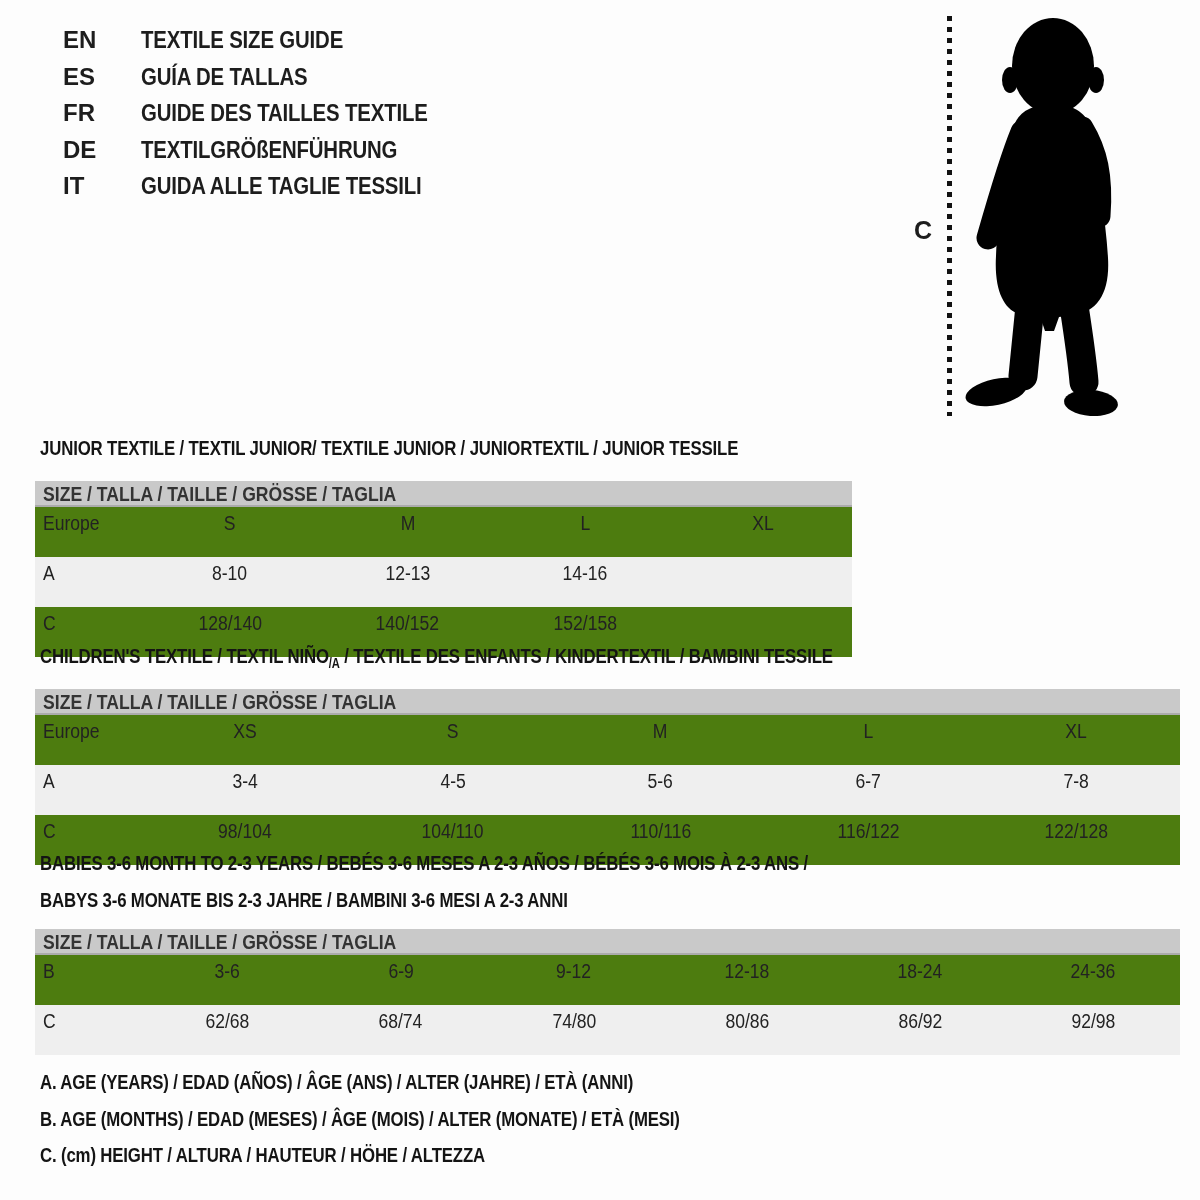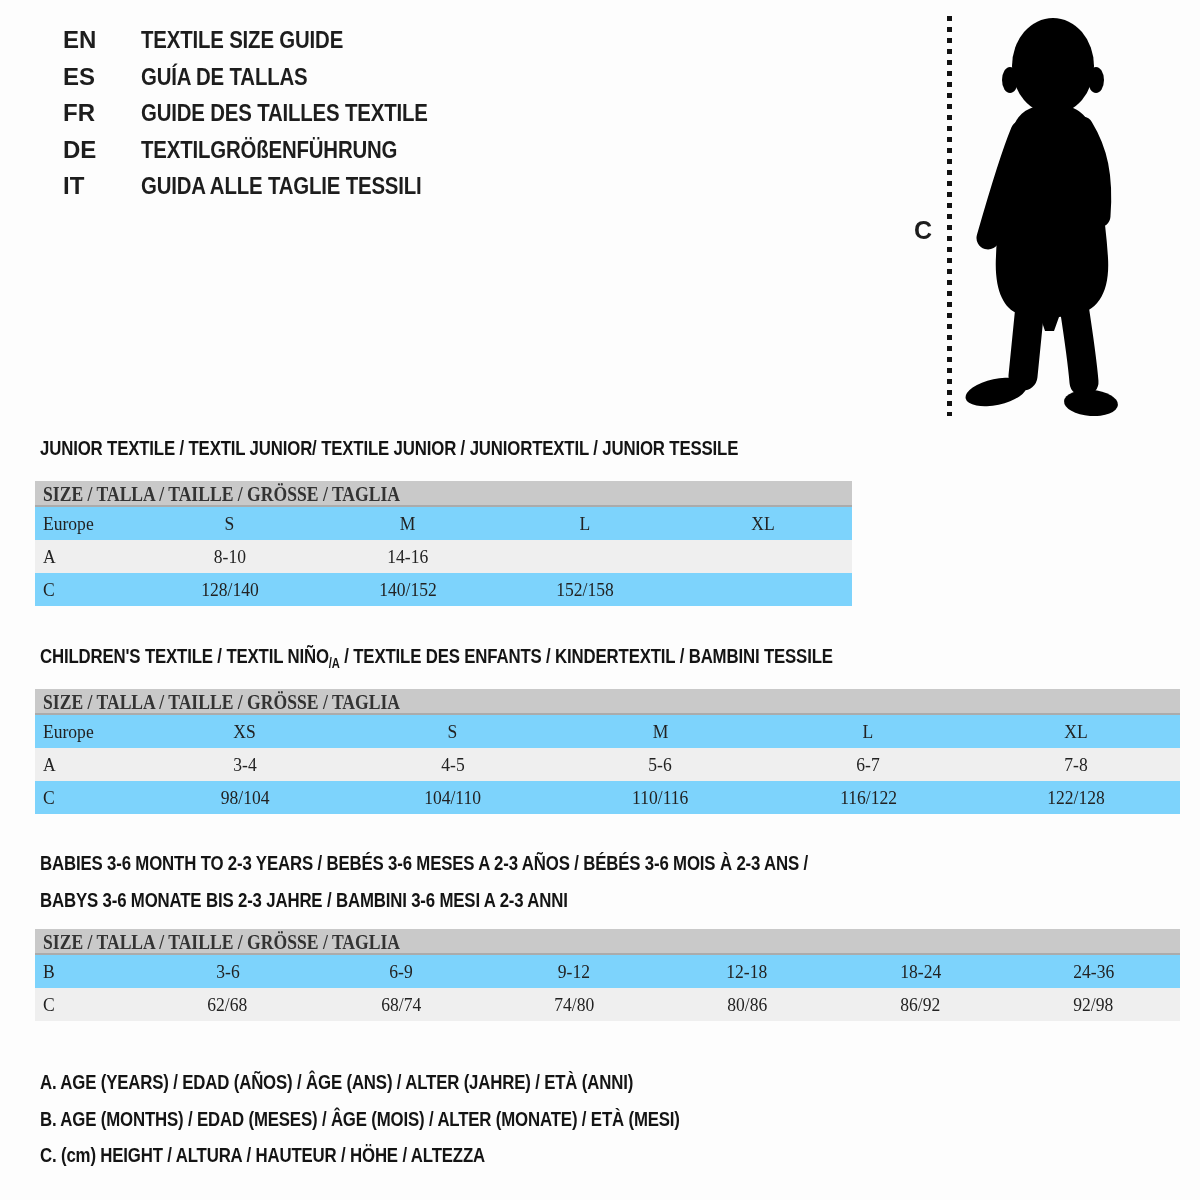--- a/index.html
+++ b/index.html
@@ -23,24 +23,24 @@
   
   .measure-line { left:947px; top:16px; width:5px; height:400px;
     background:repeating-linear-gradient(to bottom, #121212 0px, #121212 5px, transparent 5px, transparent 11px); }
   .measure-label { left:914px; top:216px; font-size:25px; font-weight:700; }
 
   
   .sec-heading { font-size:21px; font-weight:700; color:#141414; }
   .sub { font-size:14px; vertical-align:sub; }
 
   
-  .table { background:#7dd3fc;font-family:Liberation Serif, serif; }
+  .table { background:#4d7c0f; }
   .thead { height:26px; line-height:26px; background:#c9c9c9; border-bottom:2px solid #ababab;
            padding-left:8px; font-size:20px; font-weight:700; color:#333; }
-  .trow { display:flex; height:33px; line-height:33px; font-size:19.5px; color:#222; }
+  .trow { display:flex; height:50px; line-height:33px; font-size:19.5px; color:#222; }
   .trow.shade { background:#efefef; }
   .tlabel { padding-left:8px; text-align:left; }
   .tcell { text-align:center; }
 
   .t1 { left:35px; top:481px; width:817px; }
   .t1 .tlabel { width:106px; }
   .t1 .tcell { width:177.75px; }
 
   .t2 { left:35px; top:689px; width:1145px; }
   .t2 .tlabel { width:106px; }
@@ -103,20 +103,21 @@
   <div class="trow">
     <span class="tlabel"><span class="cond90l">Europe</span></span>
     <span class="tcell"><span class="cond90c">S</span></span>
     <span class="tcell"><span class="cond90c">M</span></span>
     <span class="tcell"><span class="cond90c">L</span></span>
     <span class="tcell"><span class="cond90c">XL</span></span>
   </div>
   <div class="trow shade">
     <span class="tlabel"><span class="cond90l">A</span></span>
     <span class="tcell"><span class="cond90c">8-10</span></span>
+    <span class="tcell"><span class="cond90c">12-13</span></span>
     <span class="tcell"><span class="cond90c">14-16</span></span>
   </div>
   <div class="trow">
     <span class="tlabel"><span class="cond90l">C</span></span>
     <span class="tcell"><span class="cond90c">128/140</span></span>
     <span class="tcell"><span class="cond90c">140/152</span></span>
     <span class="tcell"><span class="cond90c">152/158</span></span>
   </div>
 </div>
 

